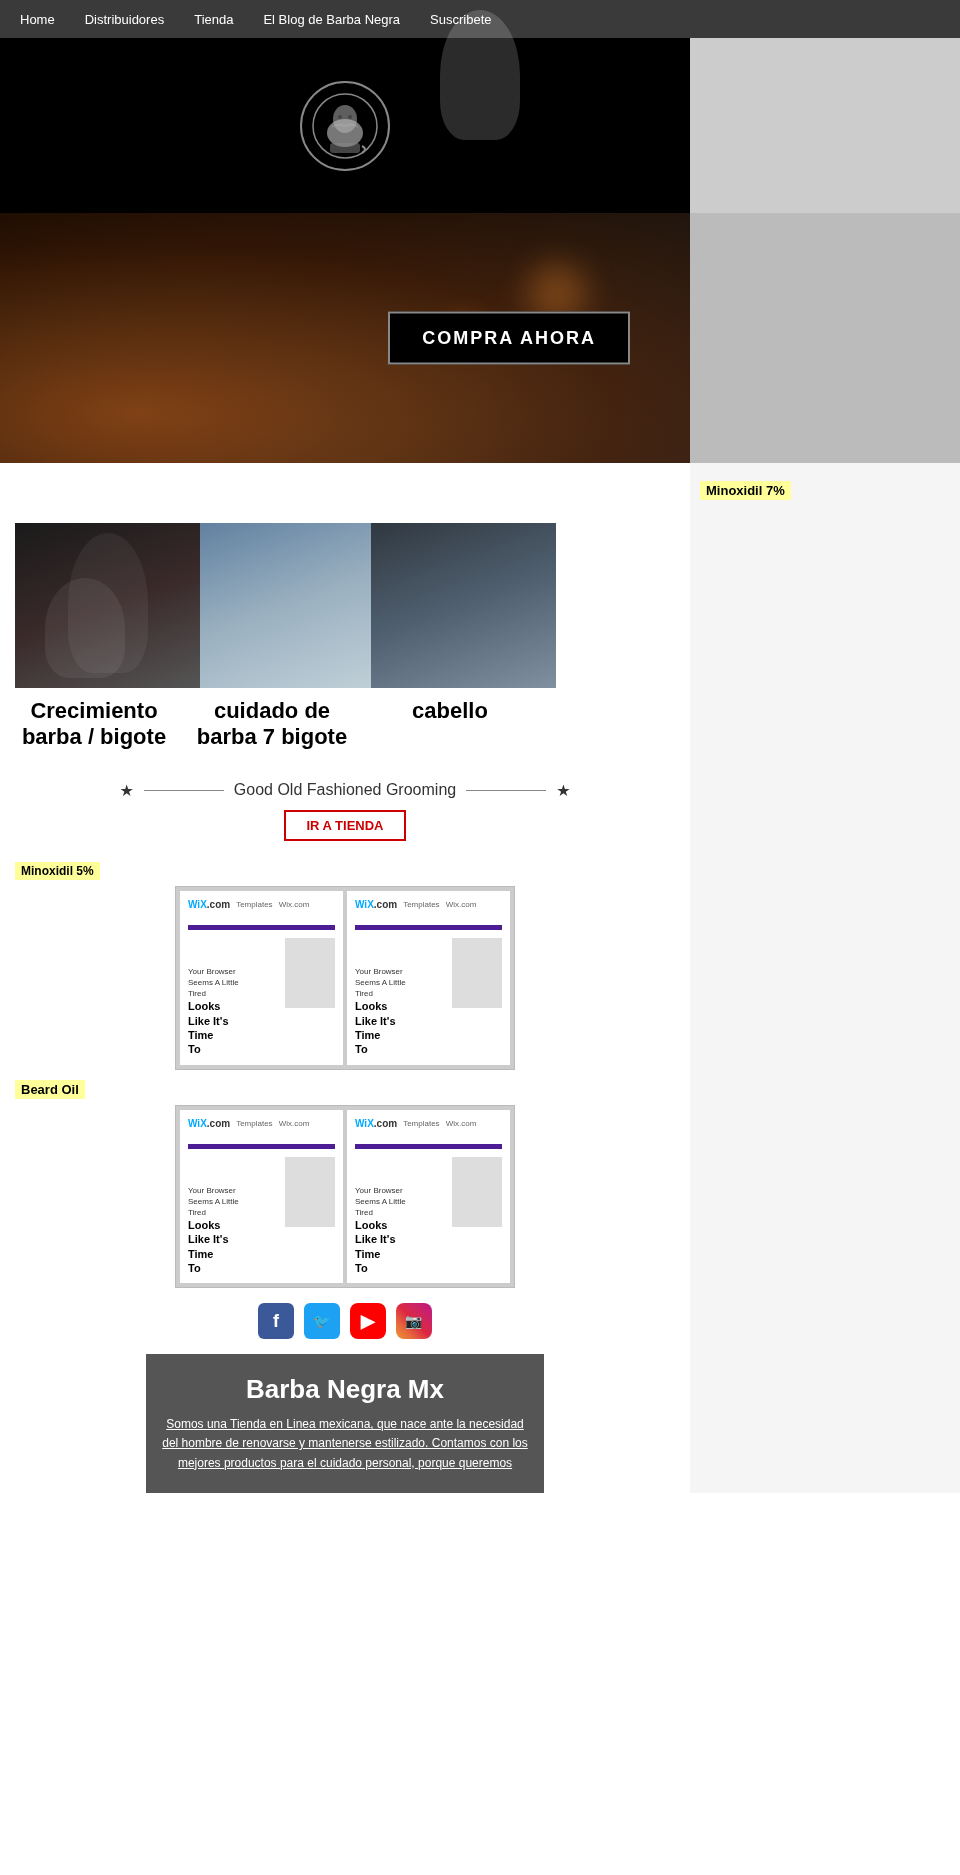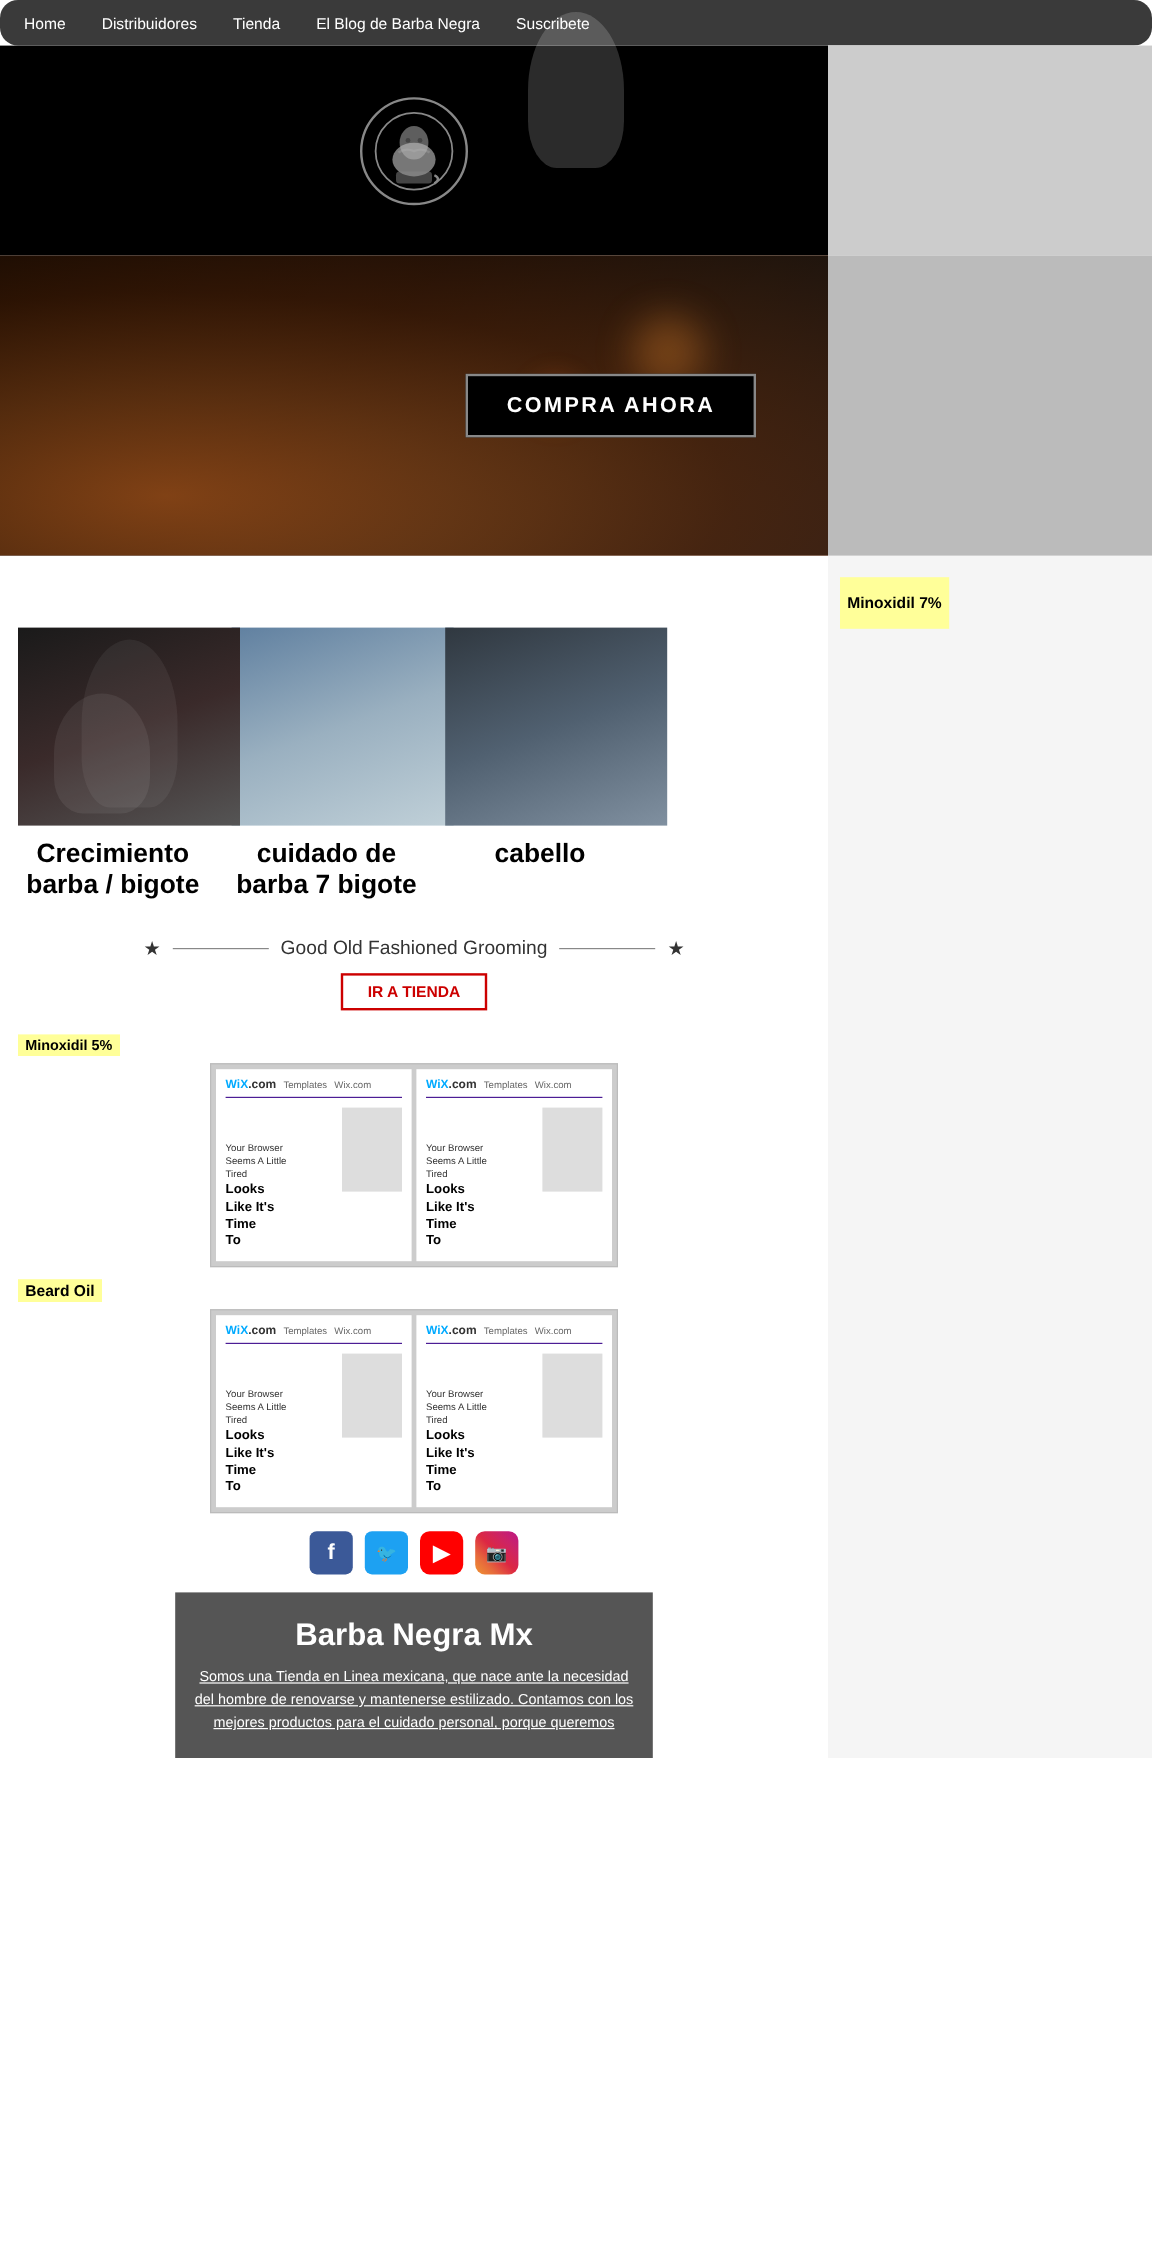--- a/index.html
+++ b/index.html
@@ -6,21 +6,20 @@
     body { font-family: Arial, sans-serif; background: #fff; width: 960px; }
 
     
     .navbar {
       background: #3a3a3a;
       display: flex;
       align-items: center;
       padding: 0 20px;
       height: 38px;
       gap: 30px;
-      border-radius: 15px;
     }
     .navbar a {
       color: #fff;
       text-decoration: none;
       font-size: 13px;
       white-space: nowrap;
     }
 
     
     .header-black {
@@ -196,22 +195,22 @@
     .wix-frame {
       background: #fff;
       padding: 8px;
       min-height: 160px;
     }
     .wix-frame-header {
       display: flex;
       align-items: center;
       gap: 6px;
       margin-bottom: 8px;
-      border-bottom: 1px solid #4c1d95;
-      padding-bottom: 4px;
+      border-bottom: 5px solid #4c1d95;
+      padding-bottom: 15px;
     }
     .wix-logo {
       font-size: 10px;
       font-weight: bold;
       color: #333;
     }
     .wix-logo span {
       color: #00aaff;
     }
     .wix-nav-item {
@@ -301,21 +300,21 @@
       background: #bbb;
     }
     .sidebar-content {
       padding: 10px;
     }
     .sidebar-minoxidil {
       font-size: 13px;
       font-weight: bold;
       background: #ffff99;
       display: inline-block;
-      padding: 14px 6px;
+      padding: 2px 6px;
       margin: 8px 0;
     }
 
     
     .page-wrapper {
       display: flex;
       flex-direction: column;
       width: 960px;
     }
     .top-row {

